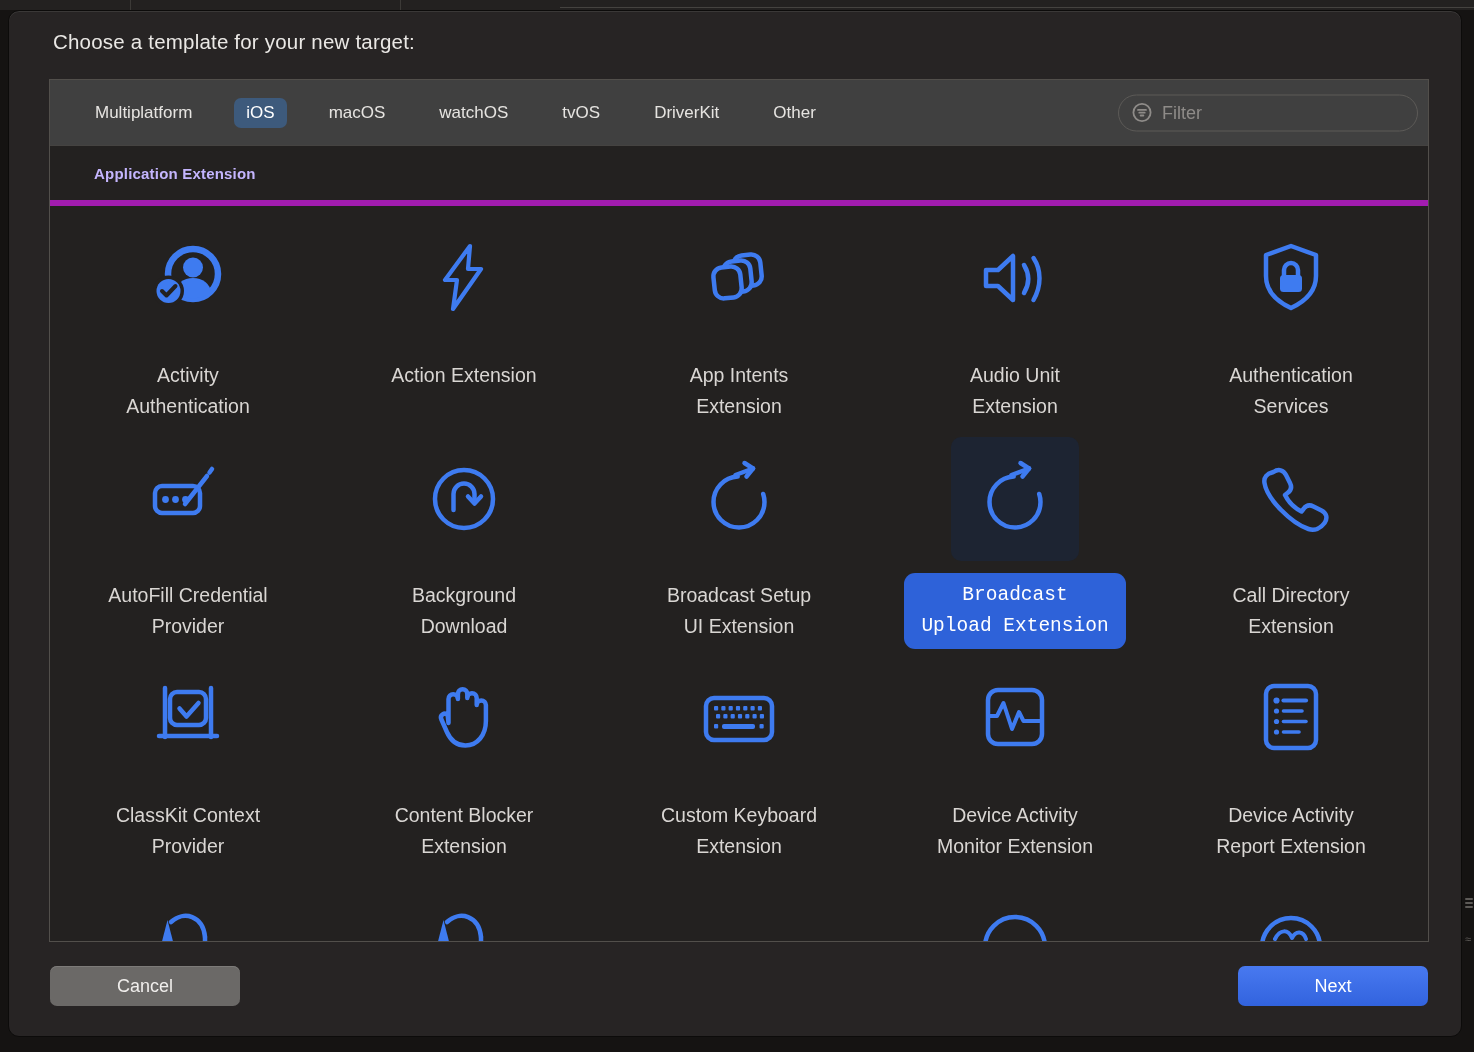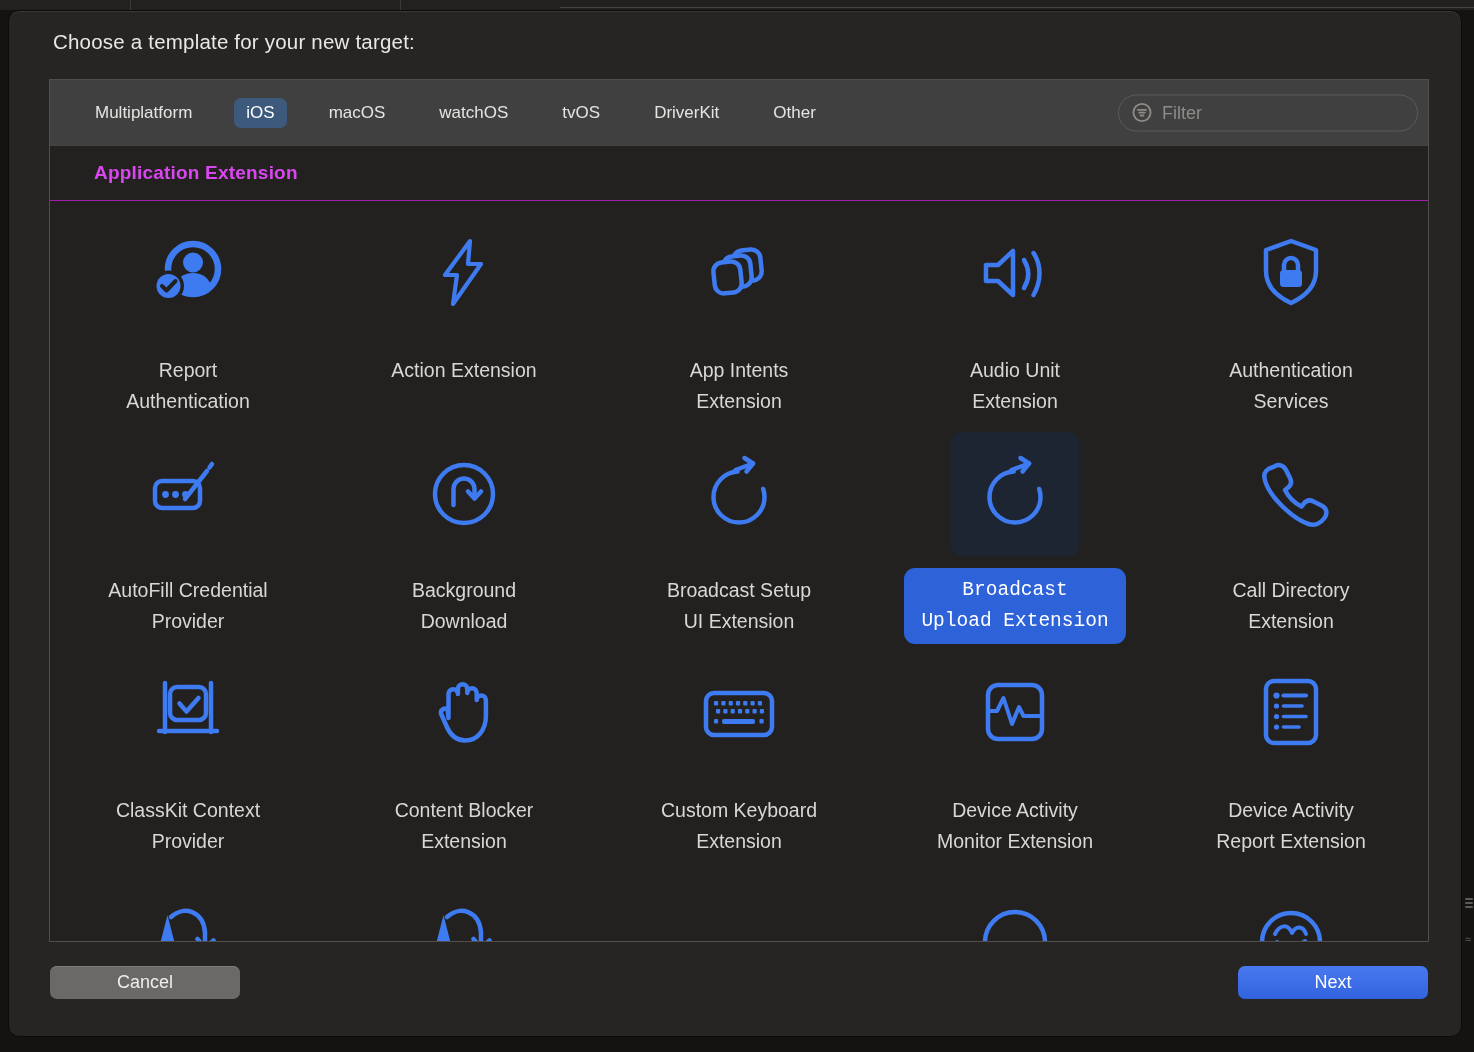--- a/index.html
+++ b/index.html
@@ -31,34 +31,34 @@
   }
   .tabbar{height:66px;background:#404040;border-bottom:1px solid #454341;display:flex;align-items:center;position:relative;padding-left:33px;box-sizing:border-box;}
   .tab{font-size:17px;color:#e6e4e1;margin-right:30px;padding:5px 12px;border-radius:7px;cursor:default;white-space:nowrap;}
   .tab.selected{background:#3d5a7c;color:#ffffff;}
   .filter-field{
     position:absolute;right:10px;top:50%;transform:translateY(-50%);
     width:300px;height:37px;border:1.5px solid #5c5a57;border-radius:19px;
     display:flex;align-items:center;gap:9px;padding:0 12px;box-sizing:border-box;
     color:#8e8b88;font-size:18px;
   }
-  .section-header{height:54px;display:flex;align-items:center;padding-left:44px;border-bottom:1px solid #a21caf;
-    color:#d946ef;font-weight:bold;font-size:19px;letter-spacing:.2px;}
+  .section-header{height:54px;display:flex;align-items:center;padding-left:44px;border-bottom:6px solid #a21caf;
+    color:#c4b5fd;font-weight:bold;font-size:15px;letter-spacing:.2px;}
   .grid{position:relative;height:751px;overflow:hidden;}
 
   .cell{position:absolute;width:276px;height:220px;text-align:center;}
   .icon-area{height:146px;display:flex;align-items:center;justify-content:center;}
   .icon-tile{width:128px;height:124px;border-radius:10px;background:#1d2432;display:flex;align-items:center;justify-content:center;}
   .cell-label{margin-top:8px;font-size:19.5px;line-height:31px;color:#d9d6d3;}
   .cell-label span{display:block;}
   .label-pill{display:inline-block;background:#2e62d9;color:#ffffff;border-radius:11px;padding:7px 17px;margin-top:-7px;font-family:Liberation Mono, monospace;}
   .label-pill span{display:block;}
 
   
-  .btn{position:absolute;top:955px;height:33px;width:190px;border-radius:7px;
+  .btn{position:absolute;top:955px;height:40px;width:190px;border-radius:7px;
     display:flex;align-items:center;justify-content:center;font-size:18px;cursor:default;}
   .btn-cancel{left:41px;background:#6b6967;color:#f0eeec;box-shadow:inset 0 1px 0 #7d7b79;}
   .btn-prev{left:1020px;background:#393735;color:#807d7a;}
   .btn-next{left:1229px;background:linear-gradient(180deg,#4879f0,#3263de);color:#ffffff;}
 </style>
 </head>
 <body>
 
 <div class="top-strip"></div>
 <div class="bg-vline" style="left:130px"></div>
@@ -104,21 +104,21 @@
                 <circle cx="45" cy="35" r="25" stroke-width="6.5"></circle>
     <circle cx="45" cy="28.5" r="10" fill="#3E7BF0" stroke="none"></circle>
     <path d="M27.5 53 a17.5 14 0 0 1 35 0 q-8.5 6.5 -17.5 6.5 t-17.5 -6.5 z" fill="#3E7BF0" stroke="none"></path>
     <circle cx="20.5" cy="52" r="15.5" fill="#232120" stroke="none"></circle>
     <circle cx="20.5" cy="52" r="12" fill="#3E7BF0" stroke="none"></circle>
     <path d="M14 52 l4.5 4.5 9 -9.5" stroke="#232120" stroke-width="4"></path>
               </svg>
             </span>
           </div>
           <div class="cell-label">
-            <span>Report</span>
+            <span>Activity</span>
             <span>Authentication</span>
           </div>
         </div>
         <div class="cell" style="left: 276px; top: 0px;">
           <div class="icon-area">
             <span style="display: flex;">
               <svg width="80" height="80" viewBox="0 0 80 80" fill="none" stroke="#3E7BF0" stroke-width="4.5" stroke-linecap="round" stroke-linejoin="round">
                 <path d="M46 7 L21 41 H33 L29 70 L57 30 H44 Z" stroke-width="4.2"></path>
               </svg>
             </span>

